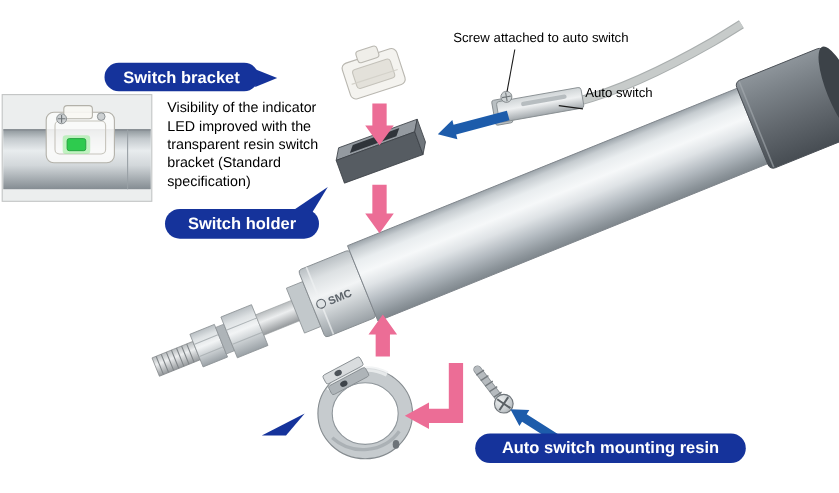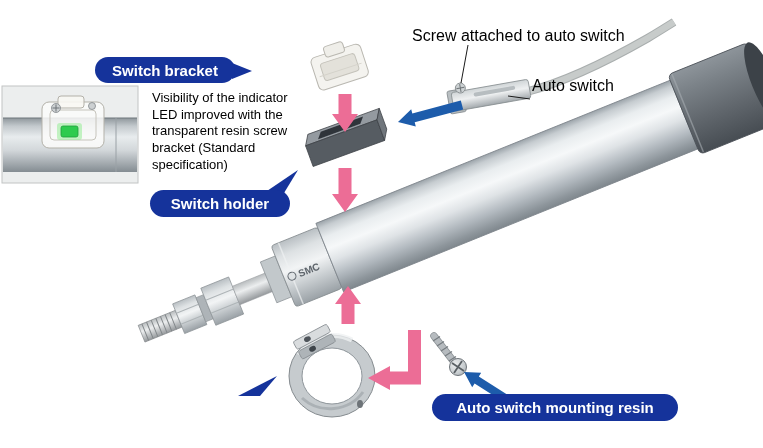--- a/index.html
+++ b/index.html
@@ -16,21 +16,21 @@
   }
   #callout-bracket { left:95px;  top:57px;  width:140px; height:26px; }
   #callout-holder  { left:150px; top:190px; width:140px; height:27px; }
   #callout-band    { left:30px;  top:394px; width:238px; height:27px; }
   #callout-screw   { left:432px; top:394px; width:246px; height:27px; }
 
   .note {
     position:absolute; left:152px; top:90px; width:162px;
     font-size:13px; line-height:1.28; color:#000;
   }
-  .plain { position:absolute; font-size:16px; color:#000; white-space:nowrap; }
+  .plain { position:absolute; font-size:12px; color:#000; white-space:nowrap; }
   #ann-screw-attached { left:412px; top:27px; }
   #ann-auto-switch    { left:532px; top:77px; }
 
   
   .pink       { fill:var(--arrow-pink,#ec6d96); }
   .pinkStroke { stroke:var(--arrow-pink,#ec6d96); fill:none; }
   .blue       { fill:var(--arrow-blue,#1d5cab); }
   .nib        { fill:var(--callout-bg,#15339b); }
   .leader     { stroke:#1a1a1a; stroke-width:1; fill:none; }
 </style>
@@ -200,14 +200,14 @@
     <line class="leader" x1="530" y1="99" x2="508" y2="96"></line>
   </svg>
 
   <div class="callout" id="callout-bracket">Switch bracket</div>
   <div class="callout" id="callout-holder">Switch holder</div>
   <div class="callout" id="callout-screw">Auto switch mounting resin</div>
 
   <div class="plain" id="ann-screw-attached">Screw attached to auto switch</div>
   <div class="plain" id="ann-auto-switch">Auto switch</div>
 
-  <div class="note">Visibility of the indicator LED improved with the transparent resin screw bracket (Standard specification)</div>
+  <div class="note">Visibility of the indicator LED improved with the transparent resin switch bracket (Standard specification)</div>
 </div>
 
 </body></html>

